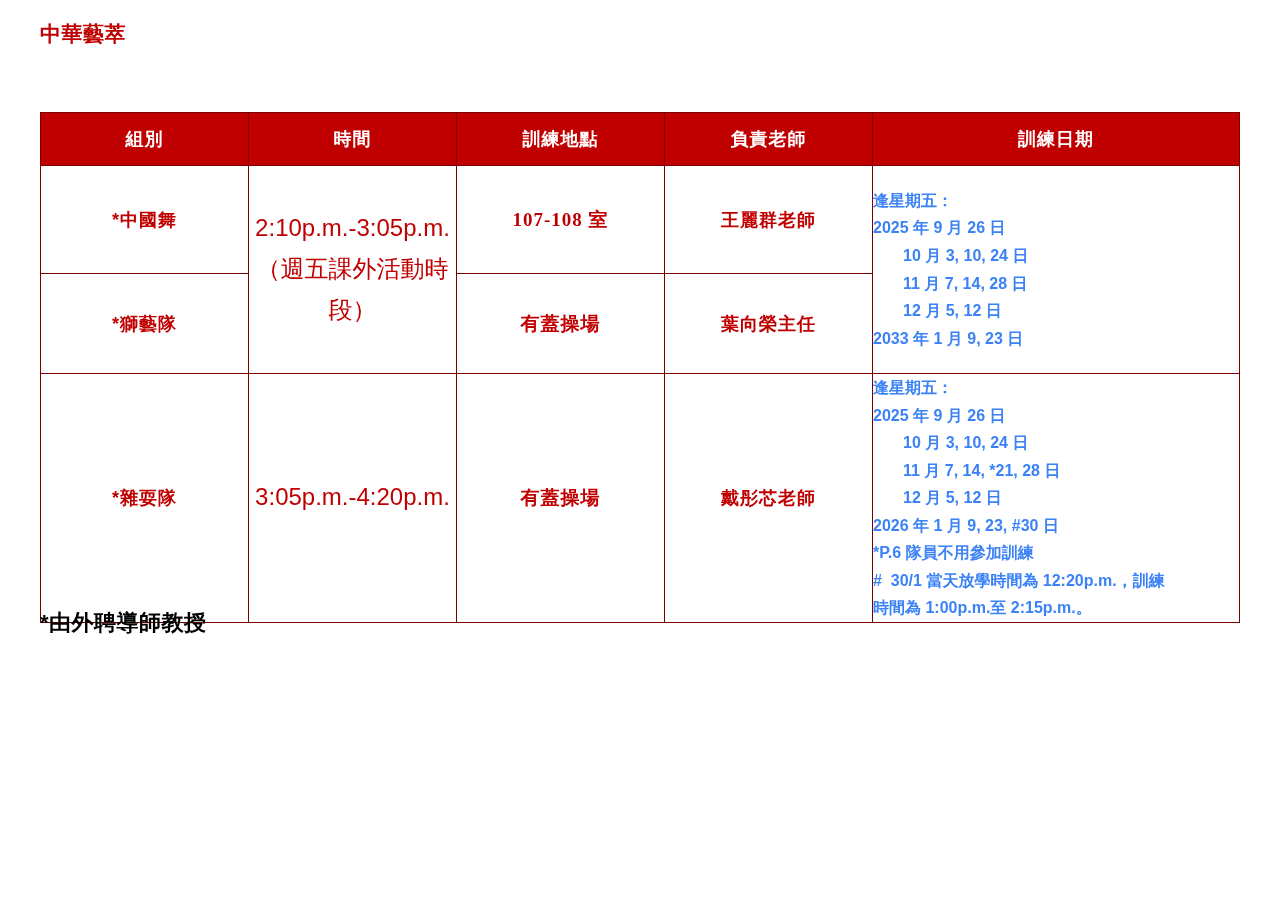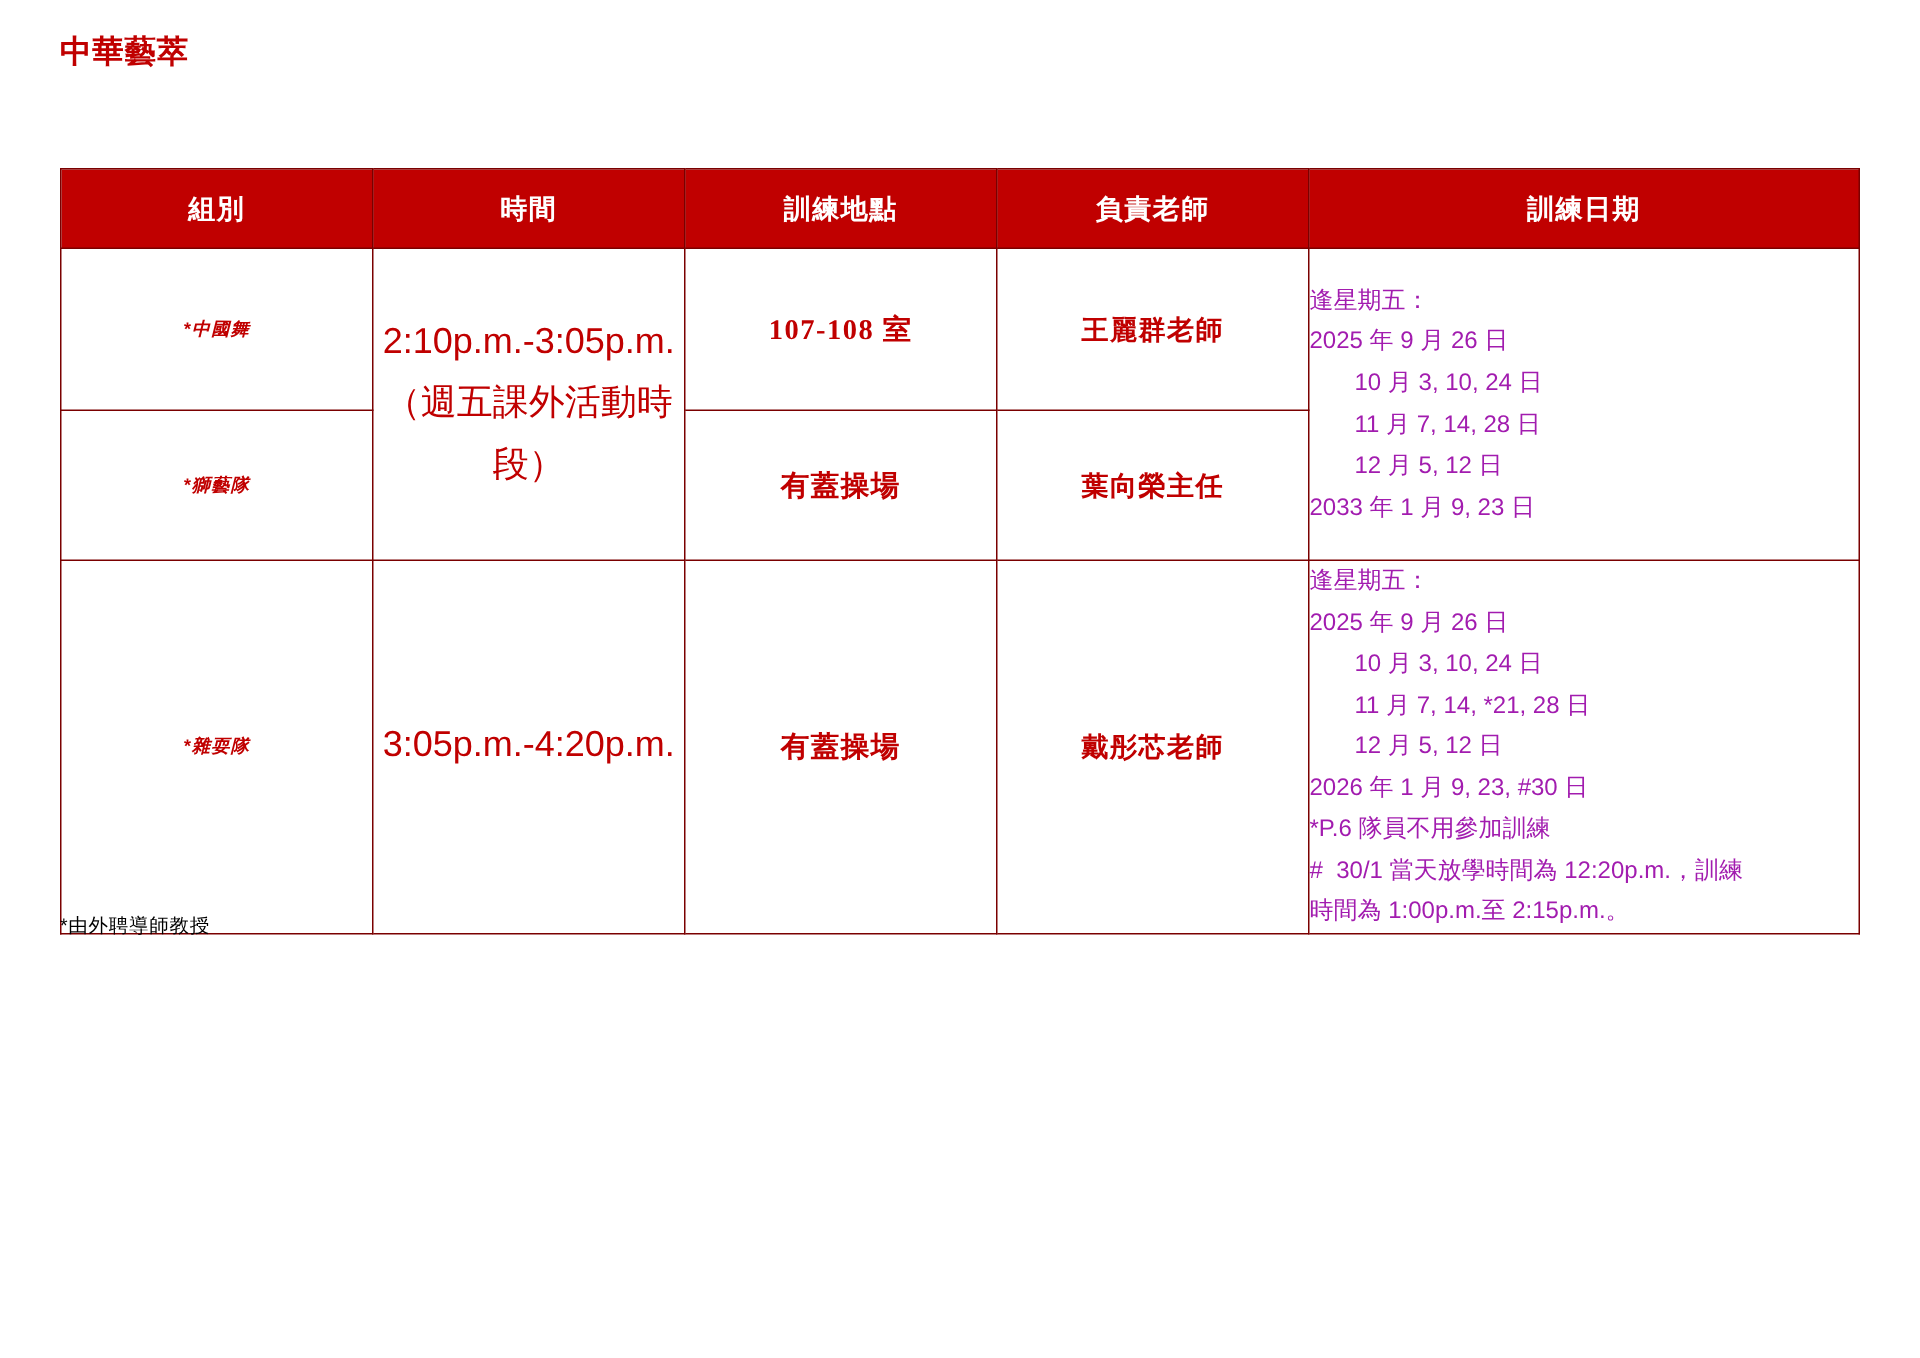--- a/index.html
+++ b/index.html
@@ -58,23 +58,22 @@
   .col3 { width: 208px; }
   .col4 { width: 208px; }
   .col5 { width: 367px; }
 
   td.center {
     text-align: center;
     color: #c00000;
     font-weight: bold;
   }
   td.group {
-    font-size: 12px;
+    font-size: 18px;
     letter-spacing: 1px;
-    font-style: italic;
   }
   td.time {
     font-size: 24px;
     line-height: 1.7;
     font-weight: normal;
   }
   td.place {
     font-size: 19px;
     font-weight: bold;
     letter-spacing: 1px;
@@ -84,37 +83,37 @@
     font-size: 18px;
     font-weight: bold;
     letter-spacing: 1px;
     text-align: center;
   }
   td.dates {
     padding: 10px 0 10px 8px;
     vertical-align: top;
     font-size: 16px;
     line-height: 1.72;
-    font-weight: normal;
-    color: #a21caf;
+    font-weight: bold;
+    color: #3b82f6;
     text-align: left;
   }
   .dates-line { white-space: pre; }
   .indent { padding-left: 30px; }
 
   .row1 { height: 108px; }
   .row2 { height: 100px; }
   .row3 { height: 240px; }
 
   .footnote {
     position: absolute;
     left: 40px;
     top: 608px;
-    font-size: 13px;
-    font-weight: normal;
+    font-size: 22px;
+    font-weight: bold;
     color: #000000;
     letter-spacing: 0.5px;
   }
 </style>
 </head>
 <body>
 
 <div class="page">
 
   <div class="doc-title">中華藝萃</div>

